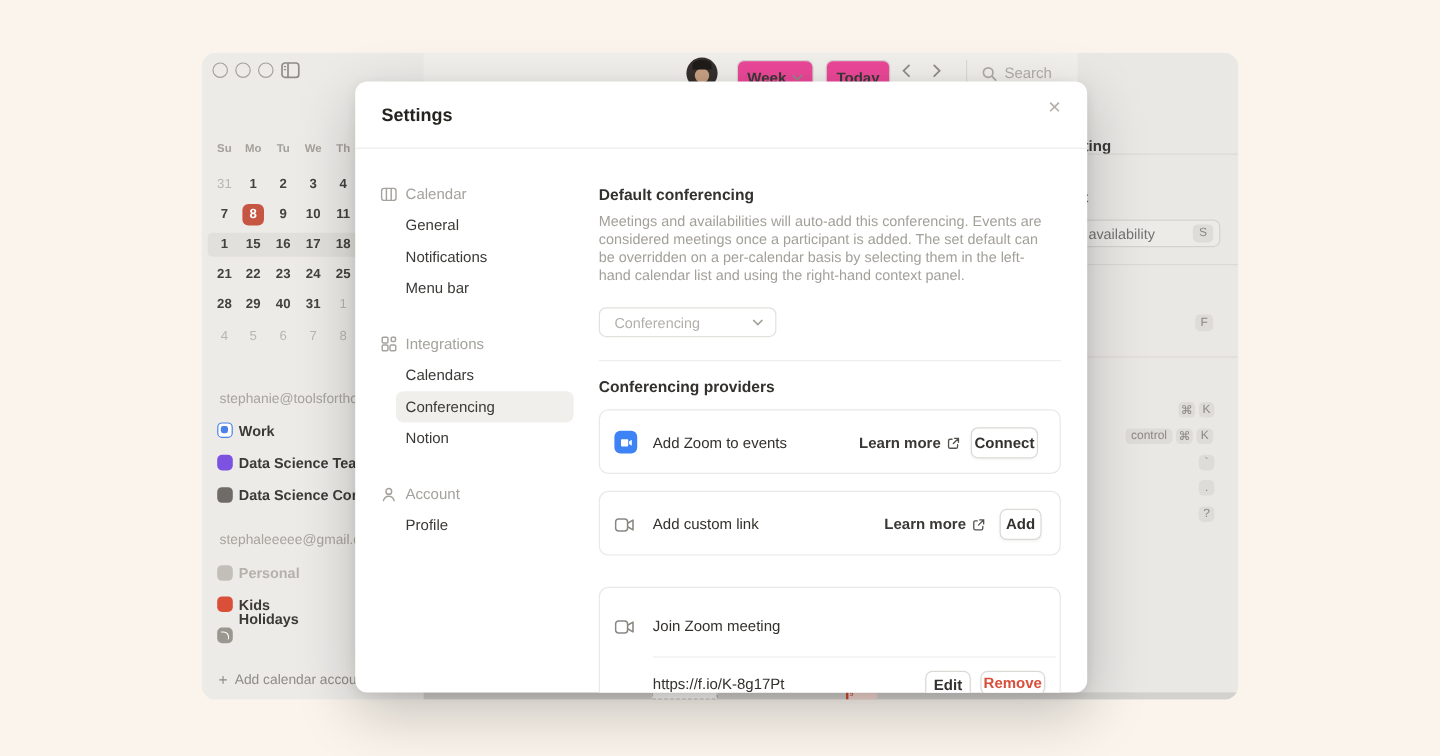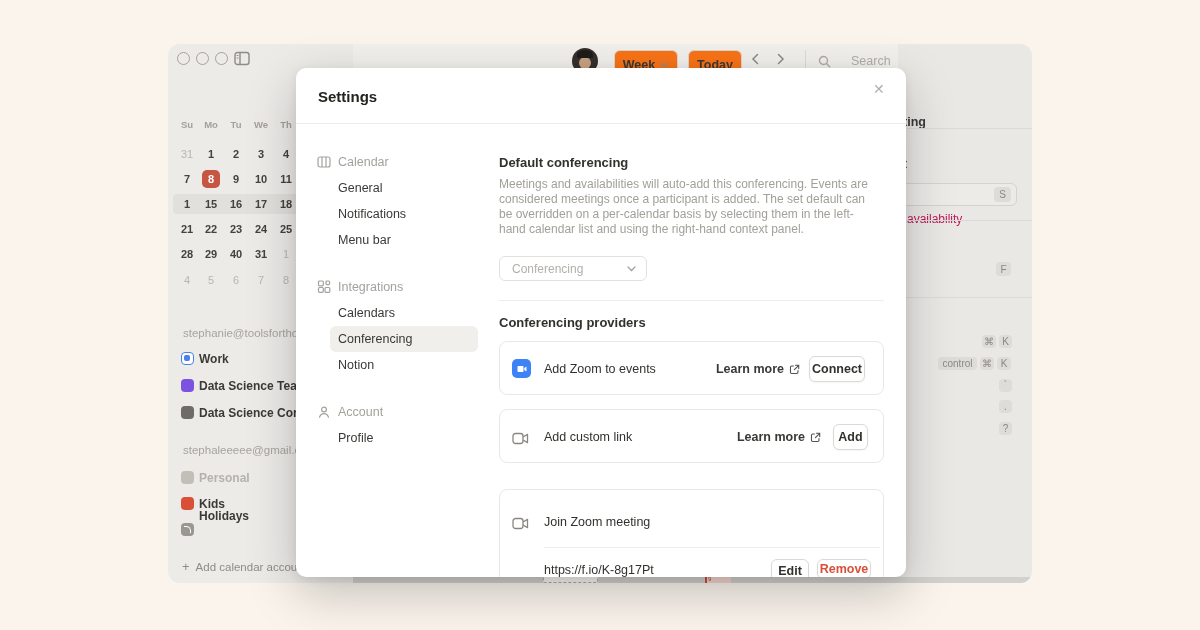--- a/index.html
+++ b/index.html
@@ -32,21 +32,21 @@
   .week-band { position:absolute; left:5px; top:150px; width:182px; height:20px;
                background:#e2e0dc; border-radius:4px; }
 
   
   .email { position:absolute; left:15px; font-size:11.5px; color:#a7a49e; white-space:nowrap; }
   .cal-label { position:absolute; left:31px; font-size:12px; font-weight:600; color:#3c3a36; white-space:nowrap; }
   .cal-label.muted { color:#b5b2ac; }
   .swatch { position:absolute; left:13px; width:13px; height:13px; border-radius:4px; }
 
   
-  .tb-btn { position:absolute; top:6px; height:30px; background:#f97316; border:1px solid #d9d7d3;
+  .tb-btn { position:absolute; top:6px; height:30px; background:#ec4899; border:1px solid #d9d7d3;
             border-radius:6px; display:flex; align-items:center; justify-content:center; gap:5px;
             font-size:12.5px; font-weight:600; color:#3b3936; }
   .chev { position:absolute; top:8px; font-size:14px; color:#8f8c88; }
 
   
   .key { position:absolute; background:#dedcd8; border-radius:4px; color:#8b8883;
          font-size:10px; display:flex; align-items:center; justify-content:center; }
   .rp-div { position:absolute; left:705px; width:159px; height:1px; background:#dcdad6; }
   .rp-frag { position:absolute; left:735px; font-size:12.5px; font-weight:700; color:#3b3936; }
   .rp-frag-light { position:absolute; left:713px; font-size:11.5px; color:#a19e99; }
@@ -212,34 +212,34 @@
     <svg width="8" height="12" viewBox="0 0 8 12">
         <path d="M6.5 1.5L2 6l4.5 4.5" fill="none" stroke="#8f8c88" stroke-width="1.5" stroke-linecap="round"></path>
       </svg>
   </span>
   <span class="chev" style="left:609px;">
     <svg width="8" height="12" viewBox="0 0 8 12">
         <path d="M1.5 1.5L6 6l-4.5 4.5" fill="none" stroke="#8f8c88" stroke-width="1.5" stroke-linecap="round"></path>
       </svg>
   </span>
   <div class="abs" style="left:637px;top:6px;width:1px;height:22px;background:#dddbd7;"></div>
-  <div class="abs" style="left:650px;top:10px;display:flex;align-items:center;gap:20px;">
+  <div class="abs" style="left:650px;top:10px;display:flex;align-items:center;gap:6px;">
     <svg width="13" height="13" viewBox="0 0 13 13">
         <circle cx="5.5" cy="5.5" r="4" fill="none" stroke="#aeaba6" stroke-width="1.4"></circle>
         <path d="M8.7 8.7l3 3" stroke="#aeaba6" stroke-width="1.4" stroke-linecap="round"></path>
       </svg>
     <span style="font-size:12.5px;color:#b1aea9;">Search</span>
   </div>
 
   <span class="rp-frag" style="top:71px;">ting</span>
   <div class="rp-div" style="top:84px;"></div>
   <span class="rp-frag" style="top:113px;font-size:12px;">t</span>
 
   <div class="abs" style="left:722px;top:139px;width:127px;height:23px;border:1px solid #d5d3cf;border-radius:6px;background:#edebe8;"></div>
-  <span class="abs" style="left:739px;top:144px;font-size:12px;color:#be185d;margin-top:24px;">availability</span>
+  <span class="abs" style="left:739px;top:144px;font-size:12px;color:#737373;">availability</span>
   <span class="key" style="left:826px;top:143px;width:17px;height:15px;">S</span>
 
   <div class="rp-div" style="top:176px;"></div>
   <span class="key" style="left:828px;top:218px;width:15px;height:14px;">F</span>
   <div class="rp-div" style="top:253px;"></div>
 
   <span class="key" style="left:814px;top:291px;width:14px;height:13px;">⌘</span>
   <span class="key" style="left:831px;top:291px;width:13px;height:13px;">K</span>
 
   <span class="key" style="left:770px;top:313px;width:39px;height:13px;">control</span>

